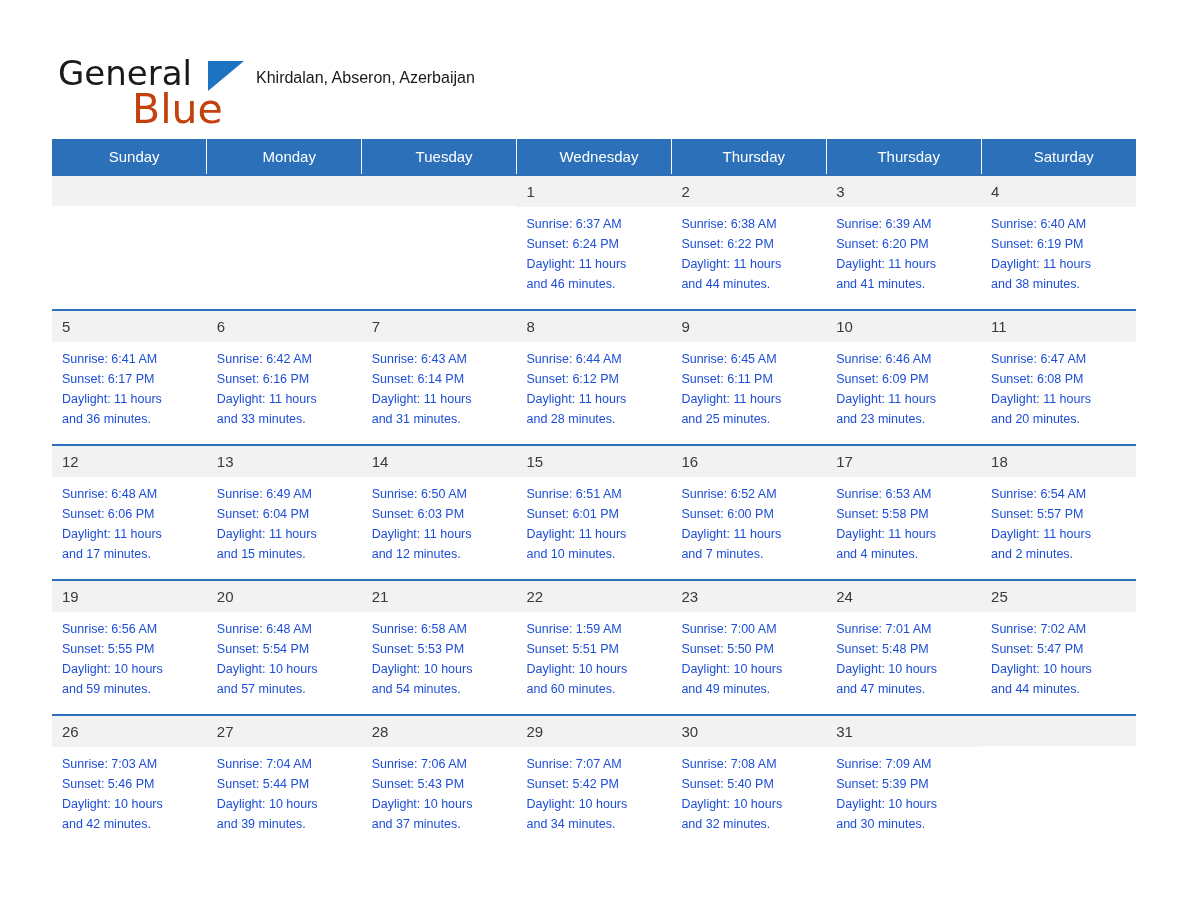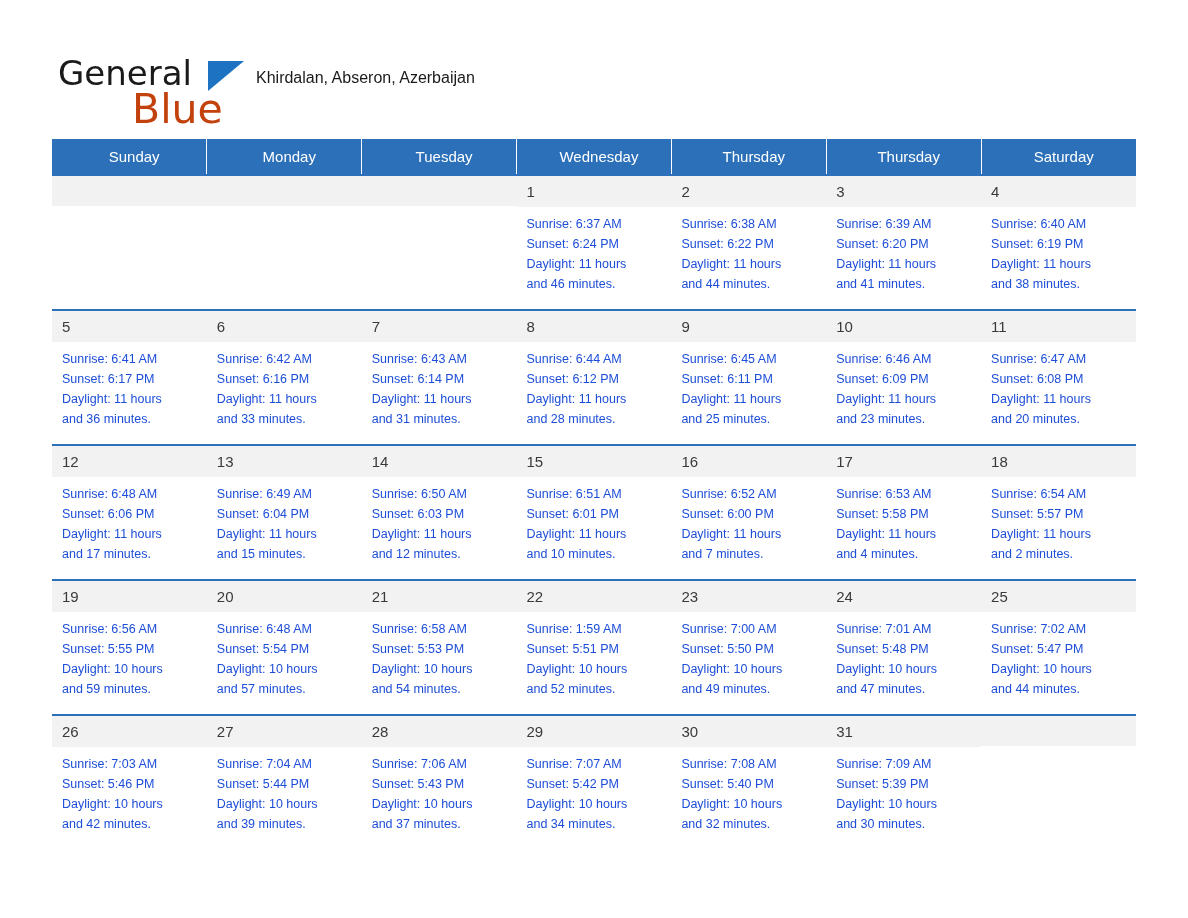--- a/index.html
+++ b/index.html
@@ -354,21 +354,21 @@
               <div>Daylight: 10 hours</div>
               <div>and 54 minutes.</div>
             </div>
           </td>
           <td>
             <span class="daynum">22</span>
             <div class="info">
               <div>Sunrise: 1:59 AM</div>
               <div>Sunset: 5:51 PM</div>
               <div>Daylight: 10 hours</div>
-              <div>and 52 minutes.</div>
+              <div>and 60 minutes.</div>
             </div>
           </td>
           <td>
             <span class="daynum">23</span>
             <div class="info">
               <div>Sunrise: 7:00 AM</div>
               <div>Sunset: 5:50 PM</div>
               <div>Daylight: 10 hours</div>
               <div>and 49 minutes.</div>
             </div>

